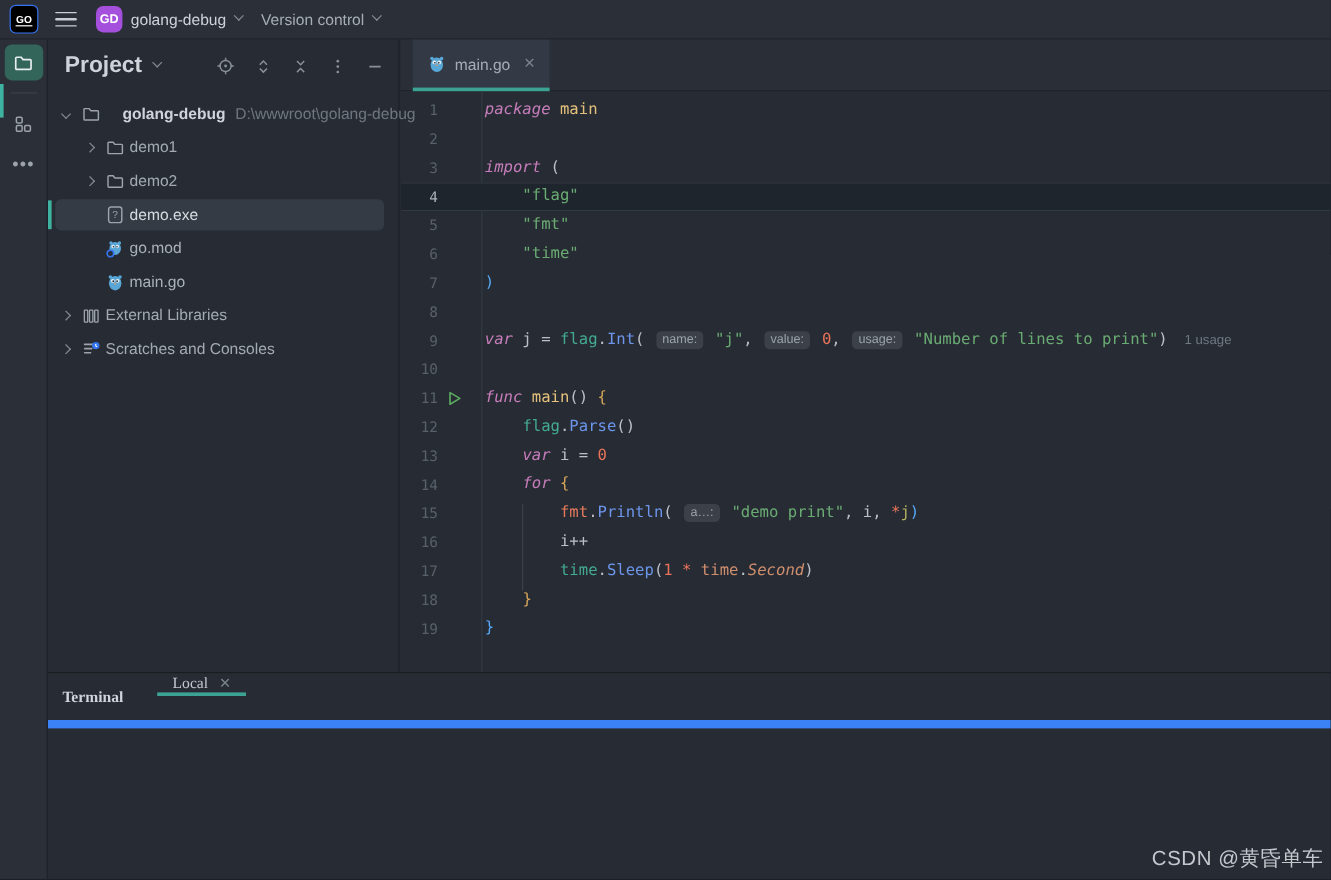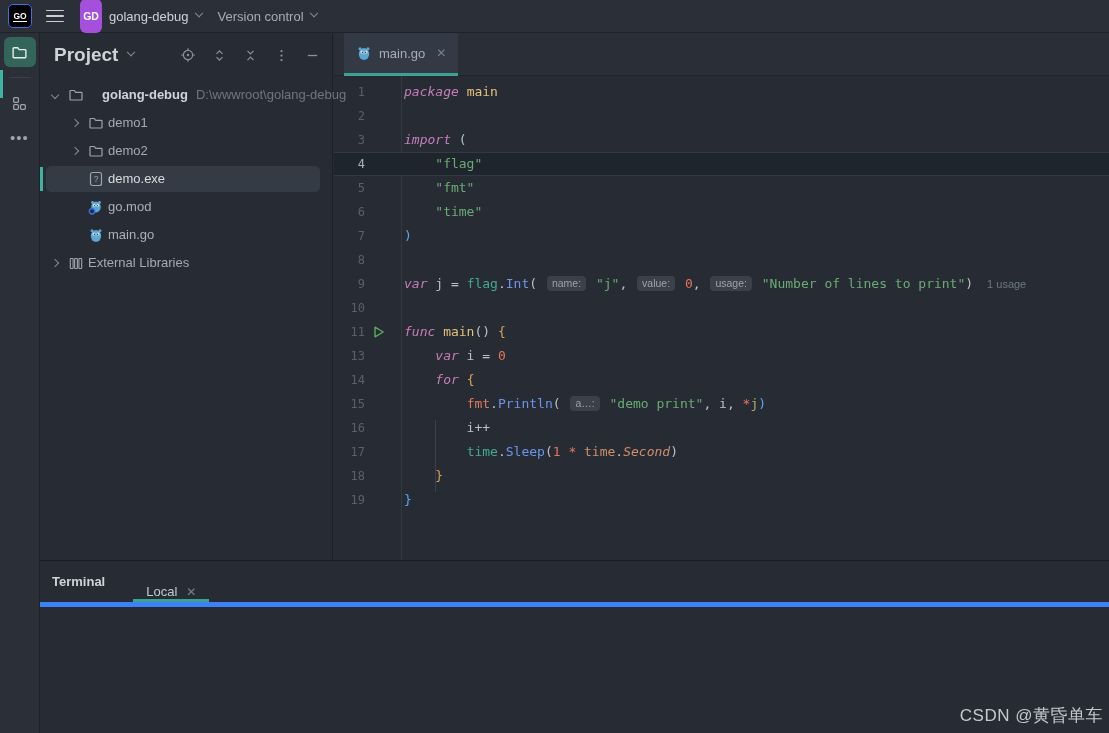--- a/index.html
+++ b/index.html
@@ -9,21 +9,21 @@
 
   
   #topbar { position:absolute; left:0; top:0; width:1109px; height:33px; background:#2B2F38;
             border-bottom:1px solid #1E222A; display:flex; align-items:center; }
   #app-logo { width:24px; height:24px; margin-left:8px; background:#000; border:1.5px solid #3574F0;
               border-radius:5px; display:flex; align-items:center; justify-content:center; }
   #app-logo span { color:#fff; font-size:8.5px; font-weight:bold; border-bottom:1.5px solid #fff; line-height:10px; }
   .hamb { margin-left:14px; width:18px; height:13px; display:flex; flex-direction:column; justify-content:space-between; cursor:pointer; }
   .hamb i { display:block; height:1.8px; background:#C9CED4; border-radius:1px; }
   .tb-widget { display:flex; align-items:center; gap:7px; margin-left:16px; cursor:pointer; }
-  .badge { width:22px; height:34px; background:#A450DC; border-radius:6px; color:#fff; font-size:10.5px;
+  .badge { width:22px; height:22px; background:#A450DC; border-radius:6px; color:#fff; font-size:10.5px;
            font-weight:bold; display:flex; align-items:center; justify-content:center; }
   .tb-project-name { color:#CED3D9; font-size:13px; }
   .tb-vcs { color:#A6ADB5; font-size:13px; }
 
   
   .cv { position:absolute; width:6px; height:6px; border-right:1.5px solid #848B94; border-bottom:1.5px solid #848B94; }
   .cv.rt { transform:rotate(-45deg); }
   .cv.dn { transform:rotate(45deg); }
   .cv-inl { position:static; display:inline-block; width:6px; height:6px; border-right:1.5px solid #848B94; border-bottom:1.5px solid #848B94; }
   .cv-inl.dn { transform:rotate(45deg) translate(-2px,-2px); }
@@ -85,21 +85,21 @@
   .tk-orange { color:#E2795C; }
   .tk-tan { color:#CF8E6D; }
   .tk-tani { color:#CF8E6D; font-style:italic; }
   .tk-jvar { color:#B3AE60; }
   .chip { display:inline-block; background:#3B4049; color:#9CA3AC; font-family:"Liberation Sans", sans-serif;
           font-size:10.5px; line-height:15px; border-radius:4px; padding:0 5px; margin:0 2px; vertical-align:1px; }
   .inlay { color:#6F7883; font-family:"Liberation Sans", sans-serif; font-size:11px; margin-left:14px; }
 
   
   #terminal { position:absolute; left:40px; top:560px; width:1069px; height:173px; background:#272C34; border-top:1px solid #191D22; }
-  .term-header { height:46px; display:flex; align-items:flex-end; padding-left:12px; border-bottom:5px solid #3b82f6; }
+  .term-header { height:46px; display:flex; align-items:flex-start; padding-left:12px; border-bottom:7px solid #3b82f6;font-family:Liberation Serif, serif; }
   .term-title { color:#CFD4DA; font-size:13px; font-weight:600; align-self:center; margin-right:28px; }
   .term-tab { display:flex; align-items:center; gap:9px; padding:0 13px; border-bottom:3px solid #3CA394; cursor:pointer; }
   .term-tab-label { color:#C3C9CF; font-size:13px; }
   .term-tab-close { color:#79828C; font-size:12px; cursor:pointer; }
   #term-body { padding:7px 0 0 46px; }
   .term-line { font-family:"DejaVu Sans Mono", monospace; font-size:13px; line-height:26px; white-space:pre; }
   .ts-d { color:#C9CED4; }
   .ts-cmd { color:#CFC14F; }
   .ts-dim { color:#6F7883; }
   .cursor { display:inline-block; width:8px; height:16px; border:1px solid #C9CED4; vertical-align:-3px; margin-left:2px; }
@@ -260,20 +260,31 @@
           <span class="cv rt" style="left: 12px;"></span>
           <span class="ticon" style="left: 28px;">
             <svg width="16" height="16" viewBox="0 0 16 16">
               <rect x="2.3" y="3.5" width="2.8" height="10" rx="0.5" fill="none" stroke="#9DA4AD" stroke-width="1.1"></rect>
               <rect x="6.6" y="3.5" width="2.8" height="10" rx="0.5" fill="none" stroke="#9DA4AD" stroke-width="1.1"></rect>
               <rect x="10.9" y="3.5" width="2.8" height="10" rx="0.5" fill="none" stroke="#9DA4AD" stroke-width="1.1"></rect>
             </svg>
           </span>
           <span class="tlabel" style="left: 48px;">External Libraries</span>
         </div>
+        <div class="tree-row">
+          <span class="cv rt" style="left: 12px;"></span>
+          <span class="ticon" style="left: 28px;">
+            <svg width="16" height="16" viewBox="0 0 16 16">
+              <path d="M2.5 4h8M2.5 7.5h6M2.5 11h5" stroke="#9DA4AD" stroke-width="1.3" stroke-linecap="round"></path>
+              <circle cx="11.8" cy="5" r="3.1" fill="#3574F0"></circle>
+              <path d="M11.8 3.6v1.6l1.1.7" stroke="#fff" stroke-width="0.9" fill="none"></path>
+            </svg>
+          </span>
+          <span class="tlabel" style="left: 48px;">Scratches and Consoles</span>
+        </div>
       </div>
   </div>
 
   <div id="editor">
     <div id="tabbar">
       <div class="tab">
         <span class="ticon-inline" id="tab-file-icon">
             <svg width="16" height="16" viewBox="0 0 16 16">
               <circle cx="4" cy="3.8" r="1.5" fill="#59A7D7"></circle>
               <circle cx="12" cy="3.8" r="1.5" fill="#59A7D7"></circle>
@@ -336,20 +347,24 @@
           <div class="code-row">
             <span class="ln">11</span>
             <span class="ra">
               <svg width="14" height="14" viewBox="0 0 14 14">
                 <path d="M3 2.2v9.6l8.2-4.8z" fill="none" stroke="#5BA85F" stroke-width="1.4" stroke-linejoin="round"></path>
               </svg>
             </span>
             <span class="ct"><span class="tk-kw">func</span><span class="tk-d"> </span><span class="tk-yname">main</span><span class="tk-d">() </span><span class="tk-brace">{</span></span>
           </div>
           <div class="code-row">
+            <span class="ln">12</span>
+            <span class="ct"><span class="tk-d">    </span><span class="tk-pkg">flag</span><span class="tk-d">.</span><span class="tk-call">Parse</span><span class="tk-d">()</span></span>
+          </div>
+          <div class="code-row">
             <span class="ln">13</span>
             <span class="ct"><span class="tk-d">    </span><span class="tk-kw">var</span><span class="tk-d"> i = </span><span class="tk-num">0</span></span>
           </div>
           <div class="code-row">
             <span class="ln">14</span>
             <span class="ct"><span class="tk-d">    </span><span class="tk-kw">for</span><span class="tk-d"> </span><span class="tk-brace">{</span></span>
           </div>
           <div class="code-row">
             <span class="ln">15</span>
             <span class="ct"><span class="tk-d">        </span><span class="tk-orange">fmt</span><span class="tk-d">.</span><span class="tk-call">Println</span><span class="tk-d">( </span><span class="chip">a…:</span><span class="tk-d"> </span><span class="tk-str">"demo print"</span><span class="tk-d">, i, </span><span class="tk-num">*</span><span class="tk-jvar">j</span><span class="tk-bblue">)</span></span>

